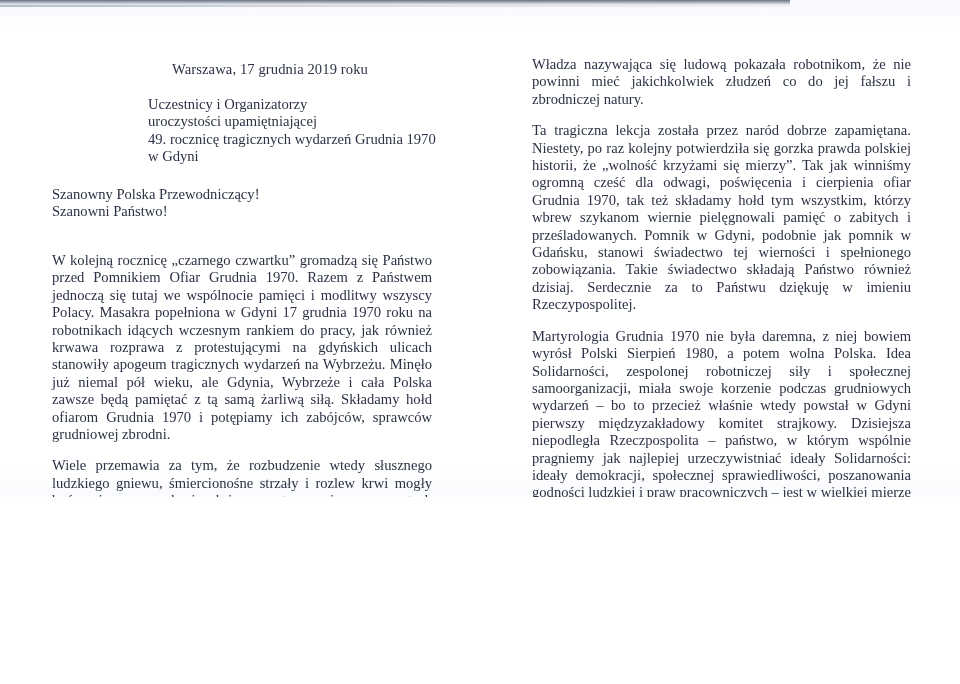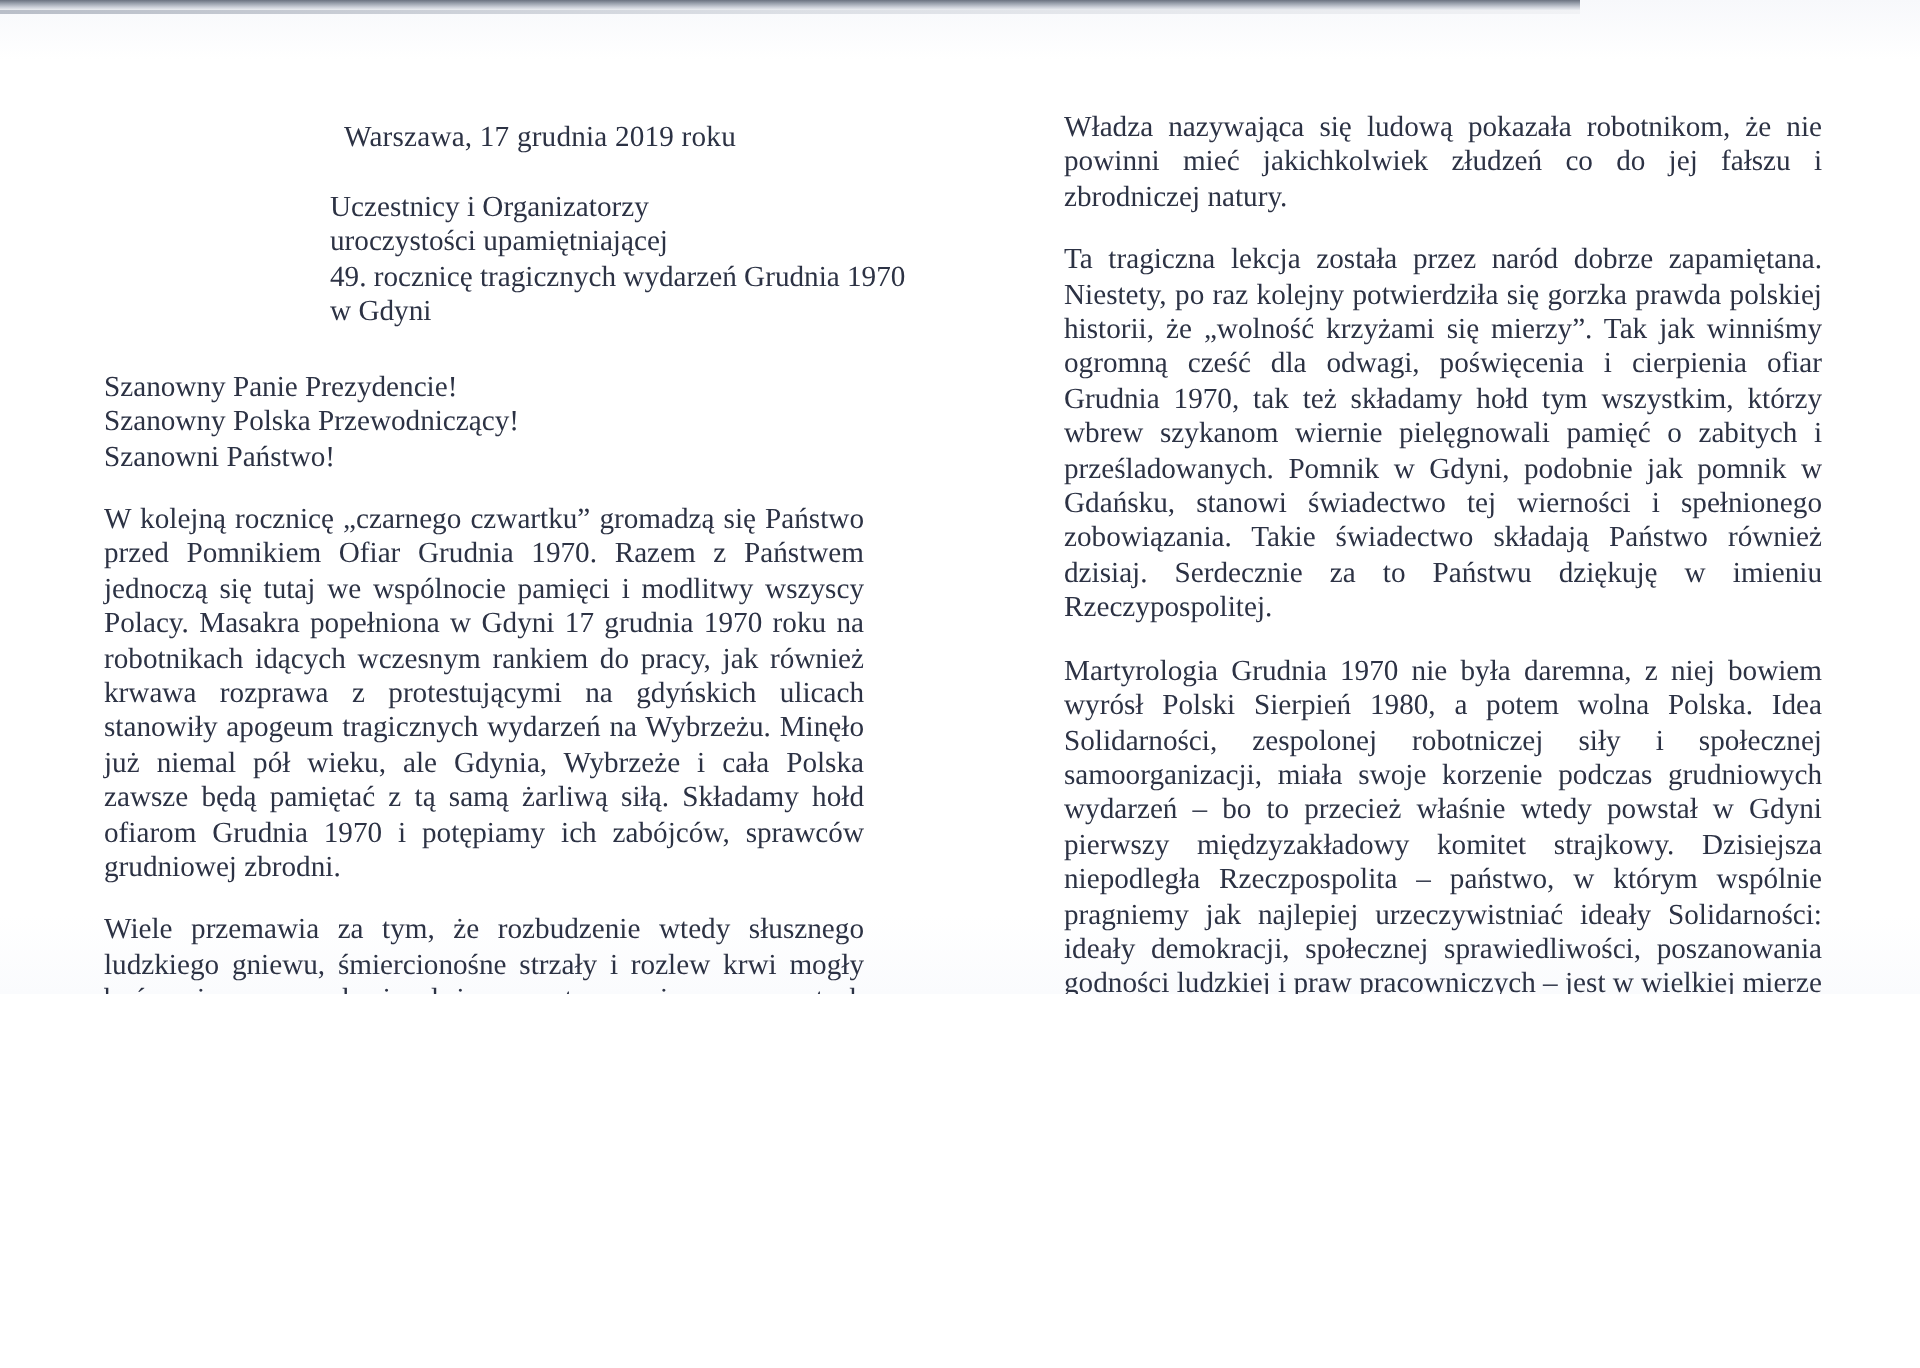--- a/index.html
+++ b/index.html
@@ -68,21 +68,20 @@
     box-sizing: border-box;
   }
 
   .addressee {
     position: absolute;
     left: 96px;
     top: 96px;
     width: 300px;
     font-size: 14.6px;
     line-height: 17.3px;
-    margin-left: 17px;
   }
   .addressee div { white-space: nowrap; }
 
   .salutation {
     position: absolute;
     left: 0;
     top: 186px;
     width: 380px;
     font-size: 14.6px;
     line-height: 17.3px;
@@ -174,21 +173,20 @@
     <div class="date-line">Warszawa, 17 grudnia 2019 roku</div>
 
     <div class="addressee">
       <div>Uczestnicy i Organizatorzy</div>
       <div>uroczystości upamiętniającej</div>
       <div>49. rocznicę tragicznych wydarzeń Grudnia 1970</div>
       <div>w Gdyni</div>
     </div>
 
     <div class="salutation">
-      <div>Szanowny Panie Prezydencie!</div>
       <div>Szanowny Polska Przewodniczący!</div>
       <div>Szanowni Państwo!</div>
     </div>
 
     <div class="body-block left-body">
       <p>W kolejną rocznicę „czarnego czwartku” gromadzą się Państwo przed Pomnikiem Ofiar Grudnia 1970. Razem z Państwem jednoczą się tutaj we wspólnocie pamięci i modlitwy wszyscy Polacy. Masakra popełniona w Gdyni 17 grudnia 1970 roku na robotnikach idących wczesnym rankiem do pracy, jak również krwawa rozprawa z protestującymi na gdyńskich ulicach stanowiły apogeum tragicznych wydarzeń na Wybrzeżu. Minęło już niemal pół wieku, ale Gdynia, Wybrzeże i cała Polska zawsze będą pamiętać z tą samą żarliwą siłą. Składamy hołd ofiarom Grudnia 1970 i potępiamy ich zabójców, sprawców grudniowej zbrodni.</p>
       <p>Wiele przemawia za tym, że rozbudzenie wtedy słusznego ludzkiego gniewu, śmiercionośne strzały i rozlew krwi mogły być cyniczną prowokacją, służącą przetasowaniom na szczytach komunistycznej władzy. Na pewno zaś tragedia Grudnia 1970 była wynikiem arogancji rządzących, ich intelektualnej i moralnej małości oraz pogardy dla społeczeństwa. W obliczu protestów i strajków, które zostały wywołane niespodziewanymi podwyżkami cen, wprowadzonymi – jakby na kpinę – w okresie przedświątecznym, zamiast rozładowywać społeczne napięcie drogą rozmów, sięgnięto po broń i ostrą amunicję. Nie można tego ocenić inaczej, jak świadome doprowadzenie do nieszczęścia. Krwawe pacyfikacje na Wybrzeżu pociągnęły za sobą śmierć 45 osób. Ponad 1100 osób zostało rannych, a około 3 tysiące ludzi brutalnie pobito i aresztowano.</p>
     </div>
 
     <div class="page-number">1</div>

